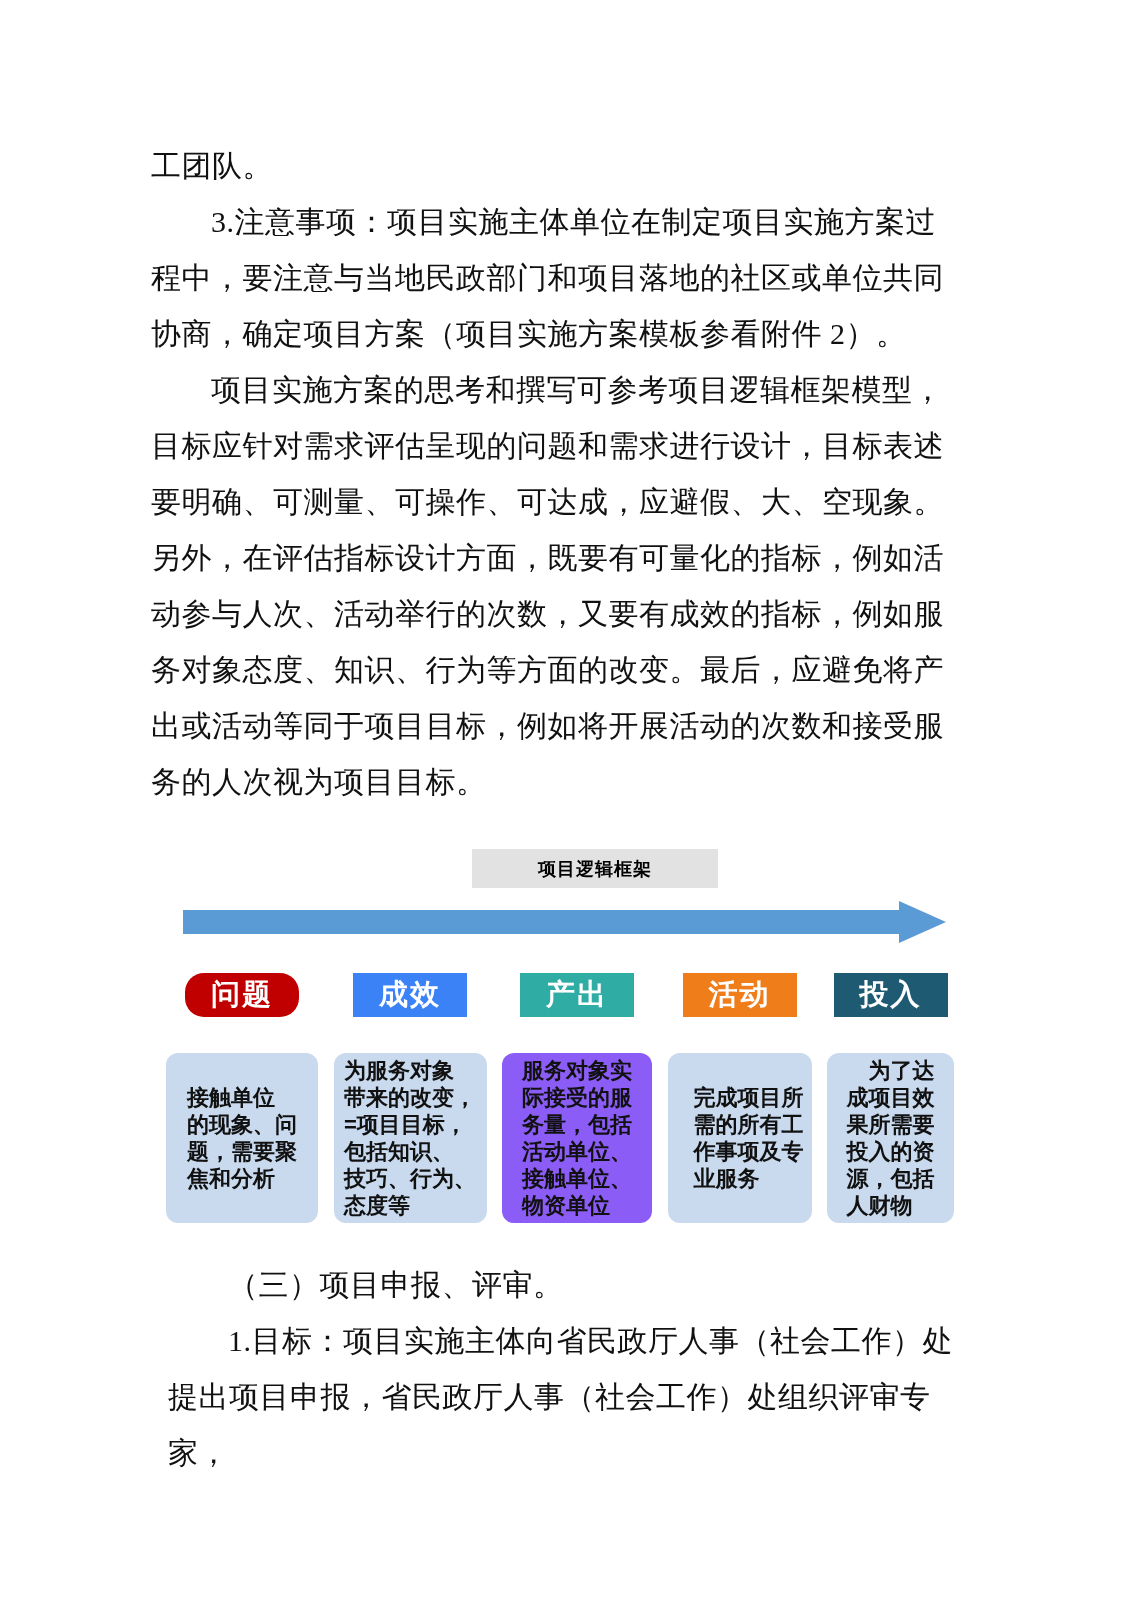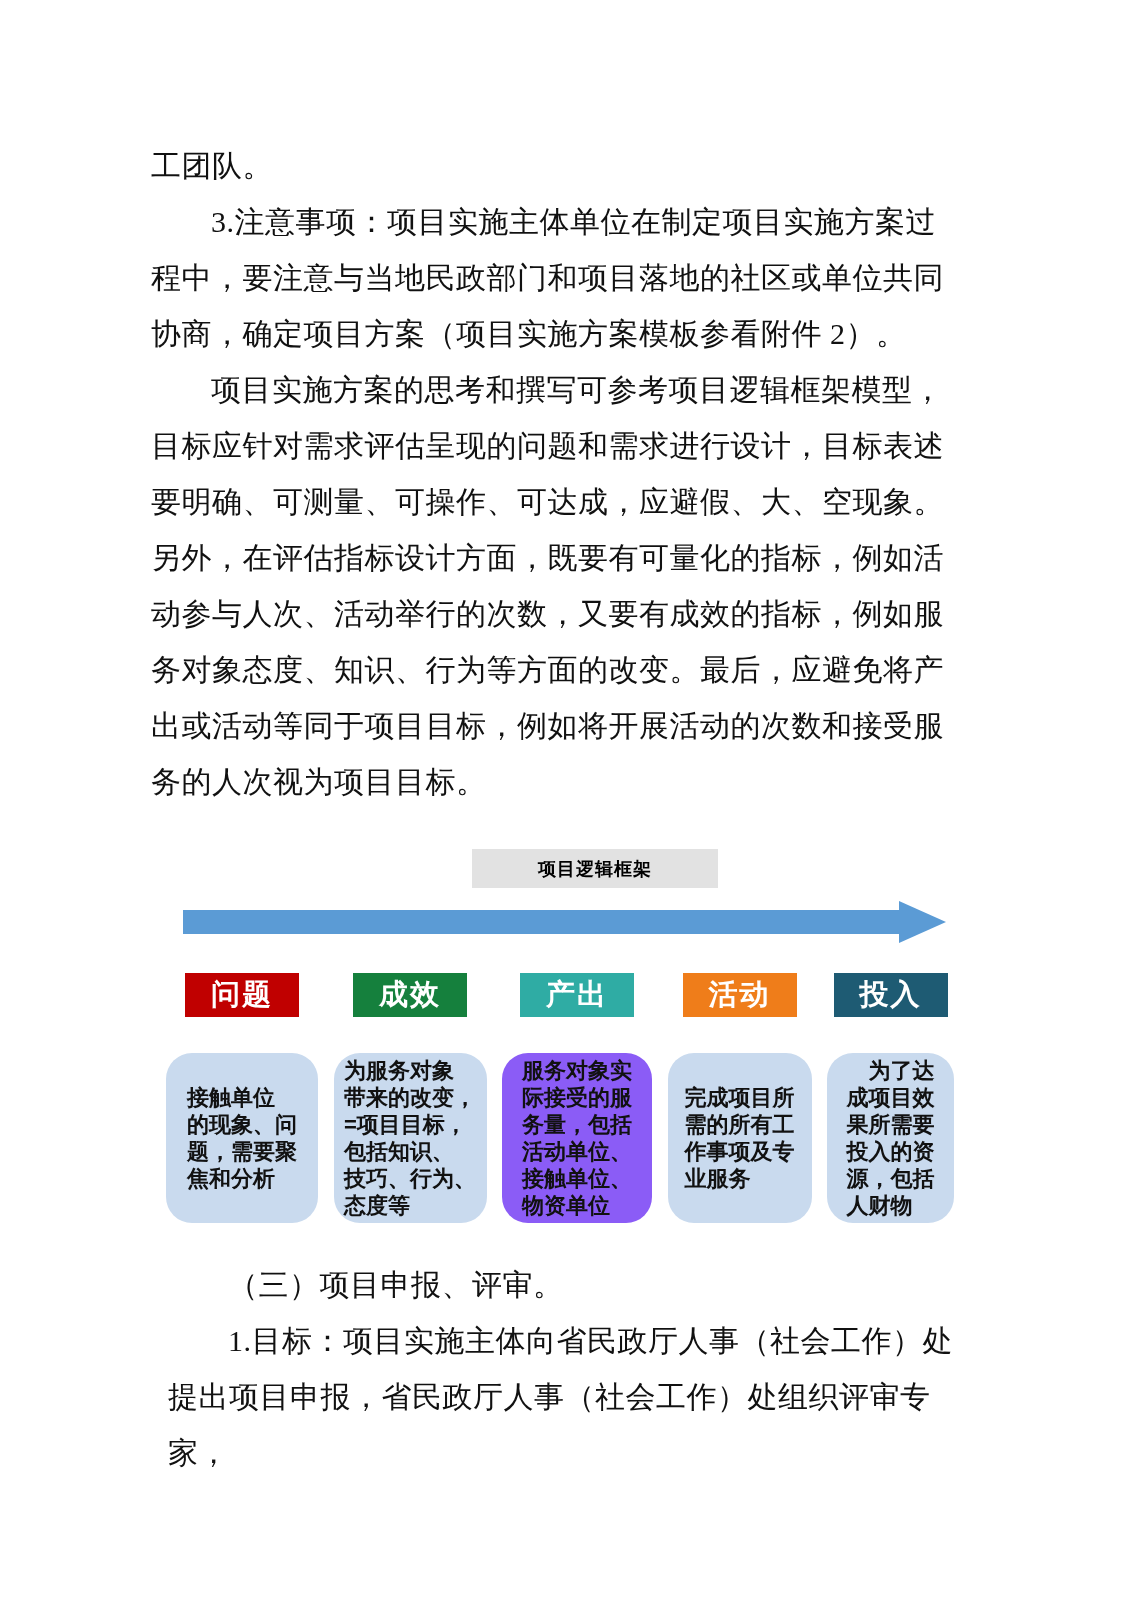--- a/index.html
+++ b/index.html
@@ -32,21 +32,21 @@
     display:flex; justify-content:space-between;
   }
   .col { display:flex; flex-direction:column; align-items:center; }
   .c1{width:152px} .c2{width:153px} .c3{width:150px} .c4{width:144px} .c5{width:127px}
   .col-label {
     width:114px; height:44px; display:flex; align-items:center; justify-content:center;
     color:#ffffff; font-family:"Liberation Sans", sans-serif; font-weight:bold;
     font-size:29px; letter-spacing:2px;
   }
   .col-desc {
-    margin-top:36px; width:100%; height:170px; border-radius:26px;
+    margin-top:36px; width:100%; height:170px; border-radius:12px;
     display:flex; align-items:center; justify-content:center;
     box-sizing:border-box; padding:6px 8px;
   }
   .col-desc .desc-text {
     font-family:"Liberation Sans", sans-serif; font-weight:600;
     font-size:22px; line-height:27px; color:#111;
     white-space:pre-line; text-align:left;
   }
 
   .closing { position:absolute; left:168px; top:1257px; width:800px; }
@@ -76,31 +76,31 @@
   </div>
 
   <div class="diagram-title" style="background-color: rgb(226, 226, 226);">项目逻辑框架</div>
 
   <div class="arrow-body" style="background-color: rgb(91, 155, 213);"></div>
   <div class="arrow-head" style="border-left-color: rgb(91, 155, 213);"></div>
 
   <div class="columns">
 
     <div class="col c1">
-      <div class="col-label" style="background-color: rgb(192, 0, 0);">问题</div>
+      <div class="col-label" style="background-color: rgb(192, 0, 0); border-radius: 19px;">问题</div>
       <div class="col-desc" style="background-color: rgb(201, 218, 238);">
         <span class="desc-text">接触单位
 的现象、问
 题，需要聚
 焦和分析</span>
       </div>
     </div>
 
     <div class="col c2">
-      <div class="col-label" style="background-color: #15803d;">成效</div>
+      <div class="col-label" style="background-color: #3b82f6;">成效</div>
       <div class="col-desc" style="background-color: rgb(201, 218, 238);">
         <span class="desc-text">为服务对象
 带来的改变，
 =项目目标，
 包括知识、
 技巧、行为、
 态度等</span>
       </div>
     </div>
 
@@ -111,21 +111,21 @@
 际接受的服
 务量，包括
 活动单位、
 接触单位、
 物资单位</span>
       </div>
     </div>
 
     <div class="col c4">
       <div class="col-label" style="background-color: rgb(239, 125, 26);">活动</div>
-      <div class="col-desc" style="background-color: rgb(201, 218, 238);">
+      <div class="col-desc" style="background-color: rgb(201, 218, 238); justify-content: flex-end;">
         <span class="desc-text">完成项目所
 需的所有工
 作事项及专
 业服务</span>
       </div>
     </div>
 
     <div class="col c5">
       <div class="col-label" style="background-color: rgb(30, 91, 115);">投入</div>
       <div class="col-desc" style="background-color: rgb(201, 218, 238);">

